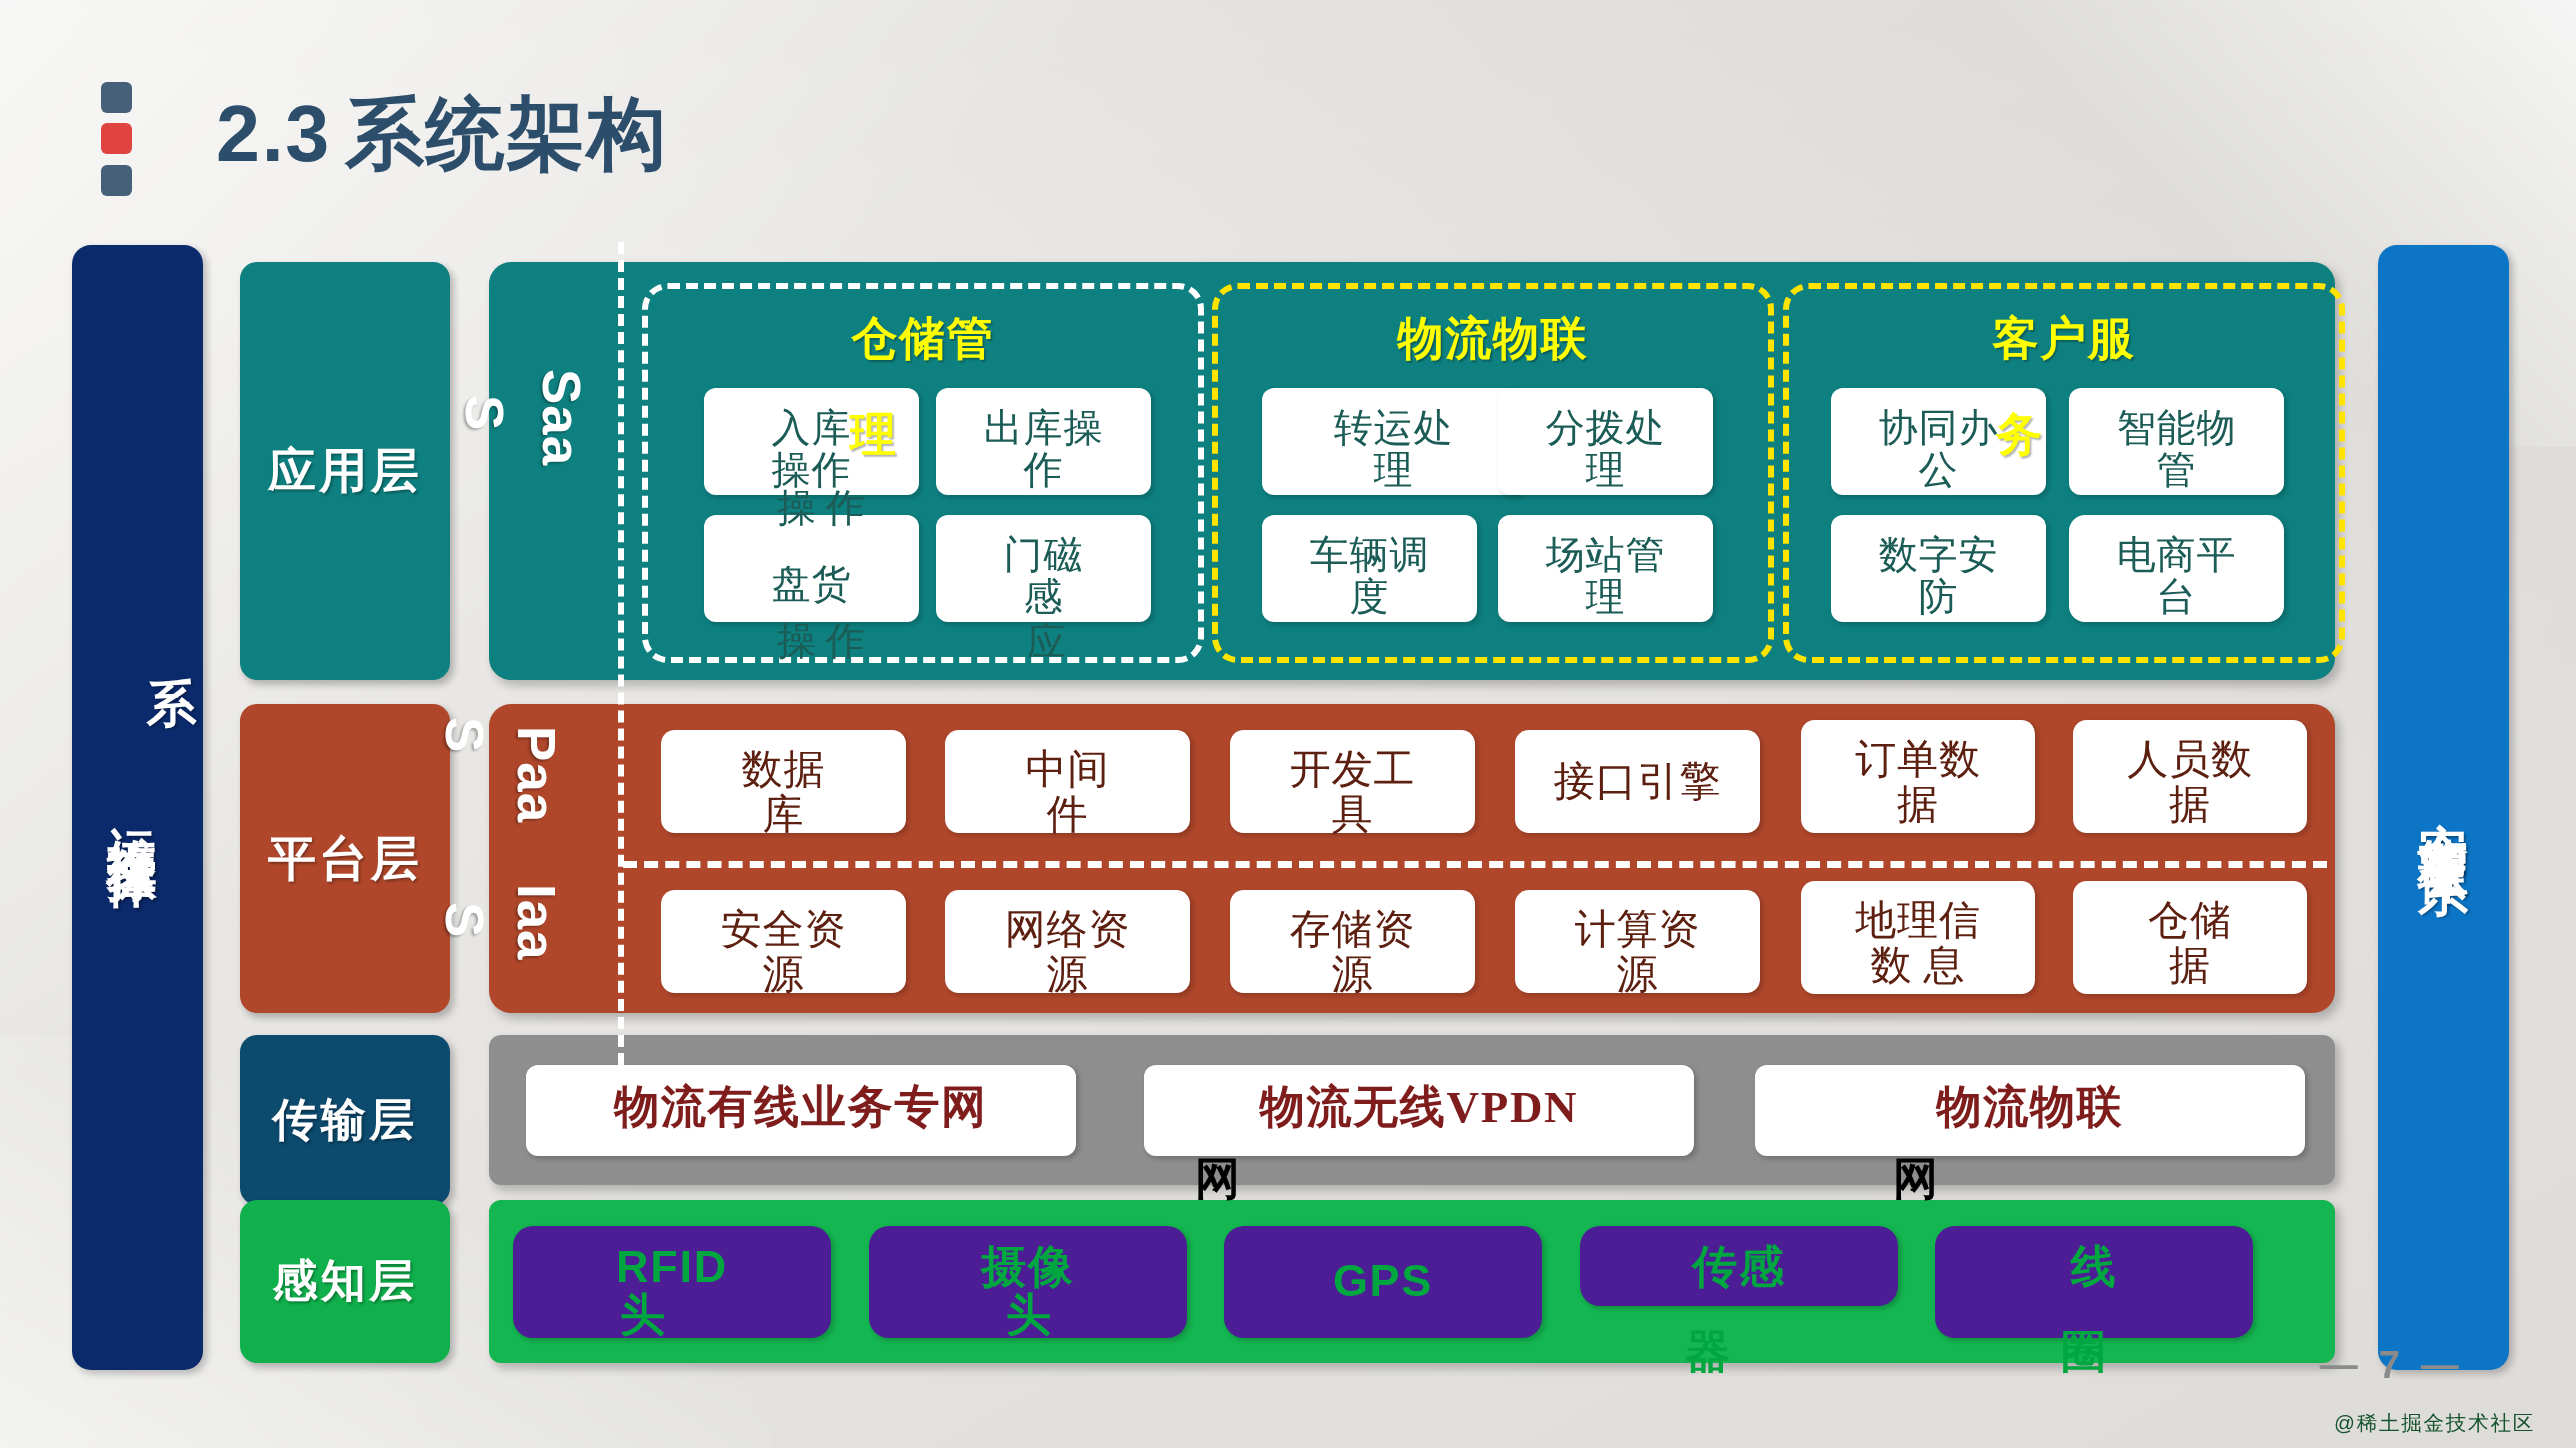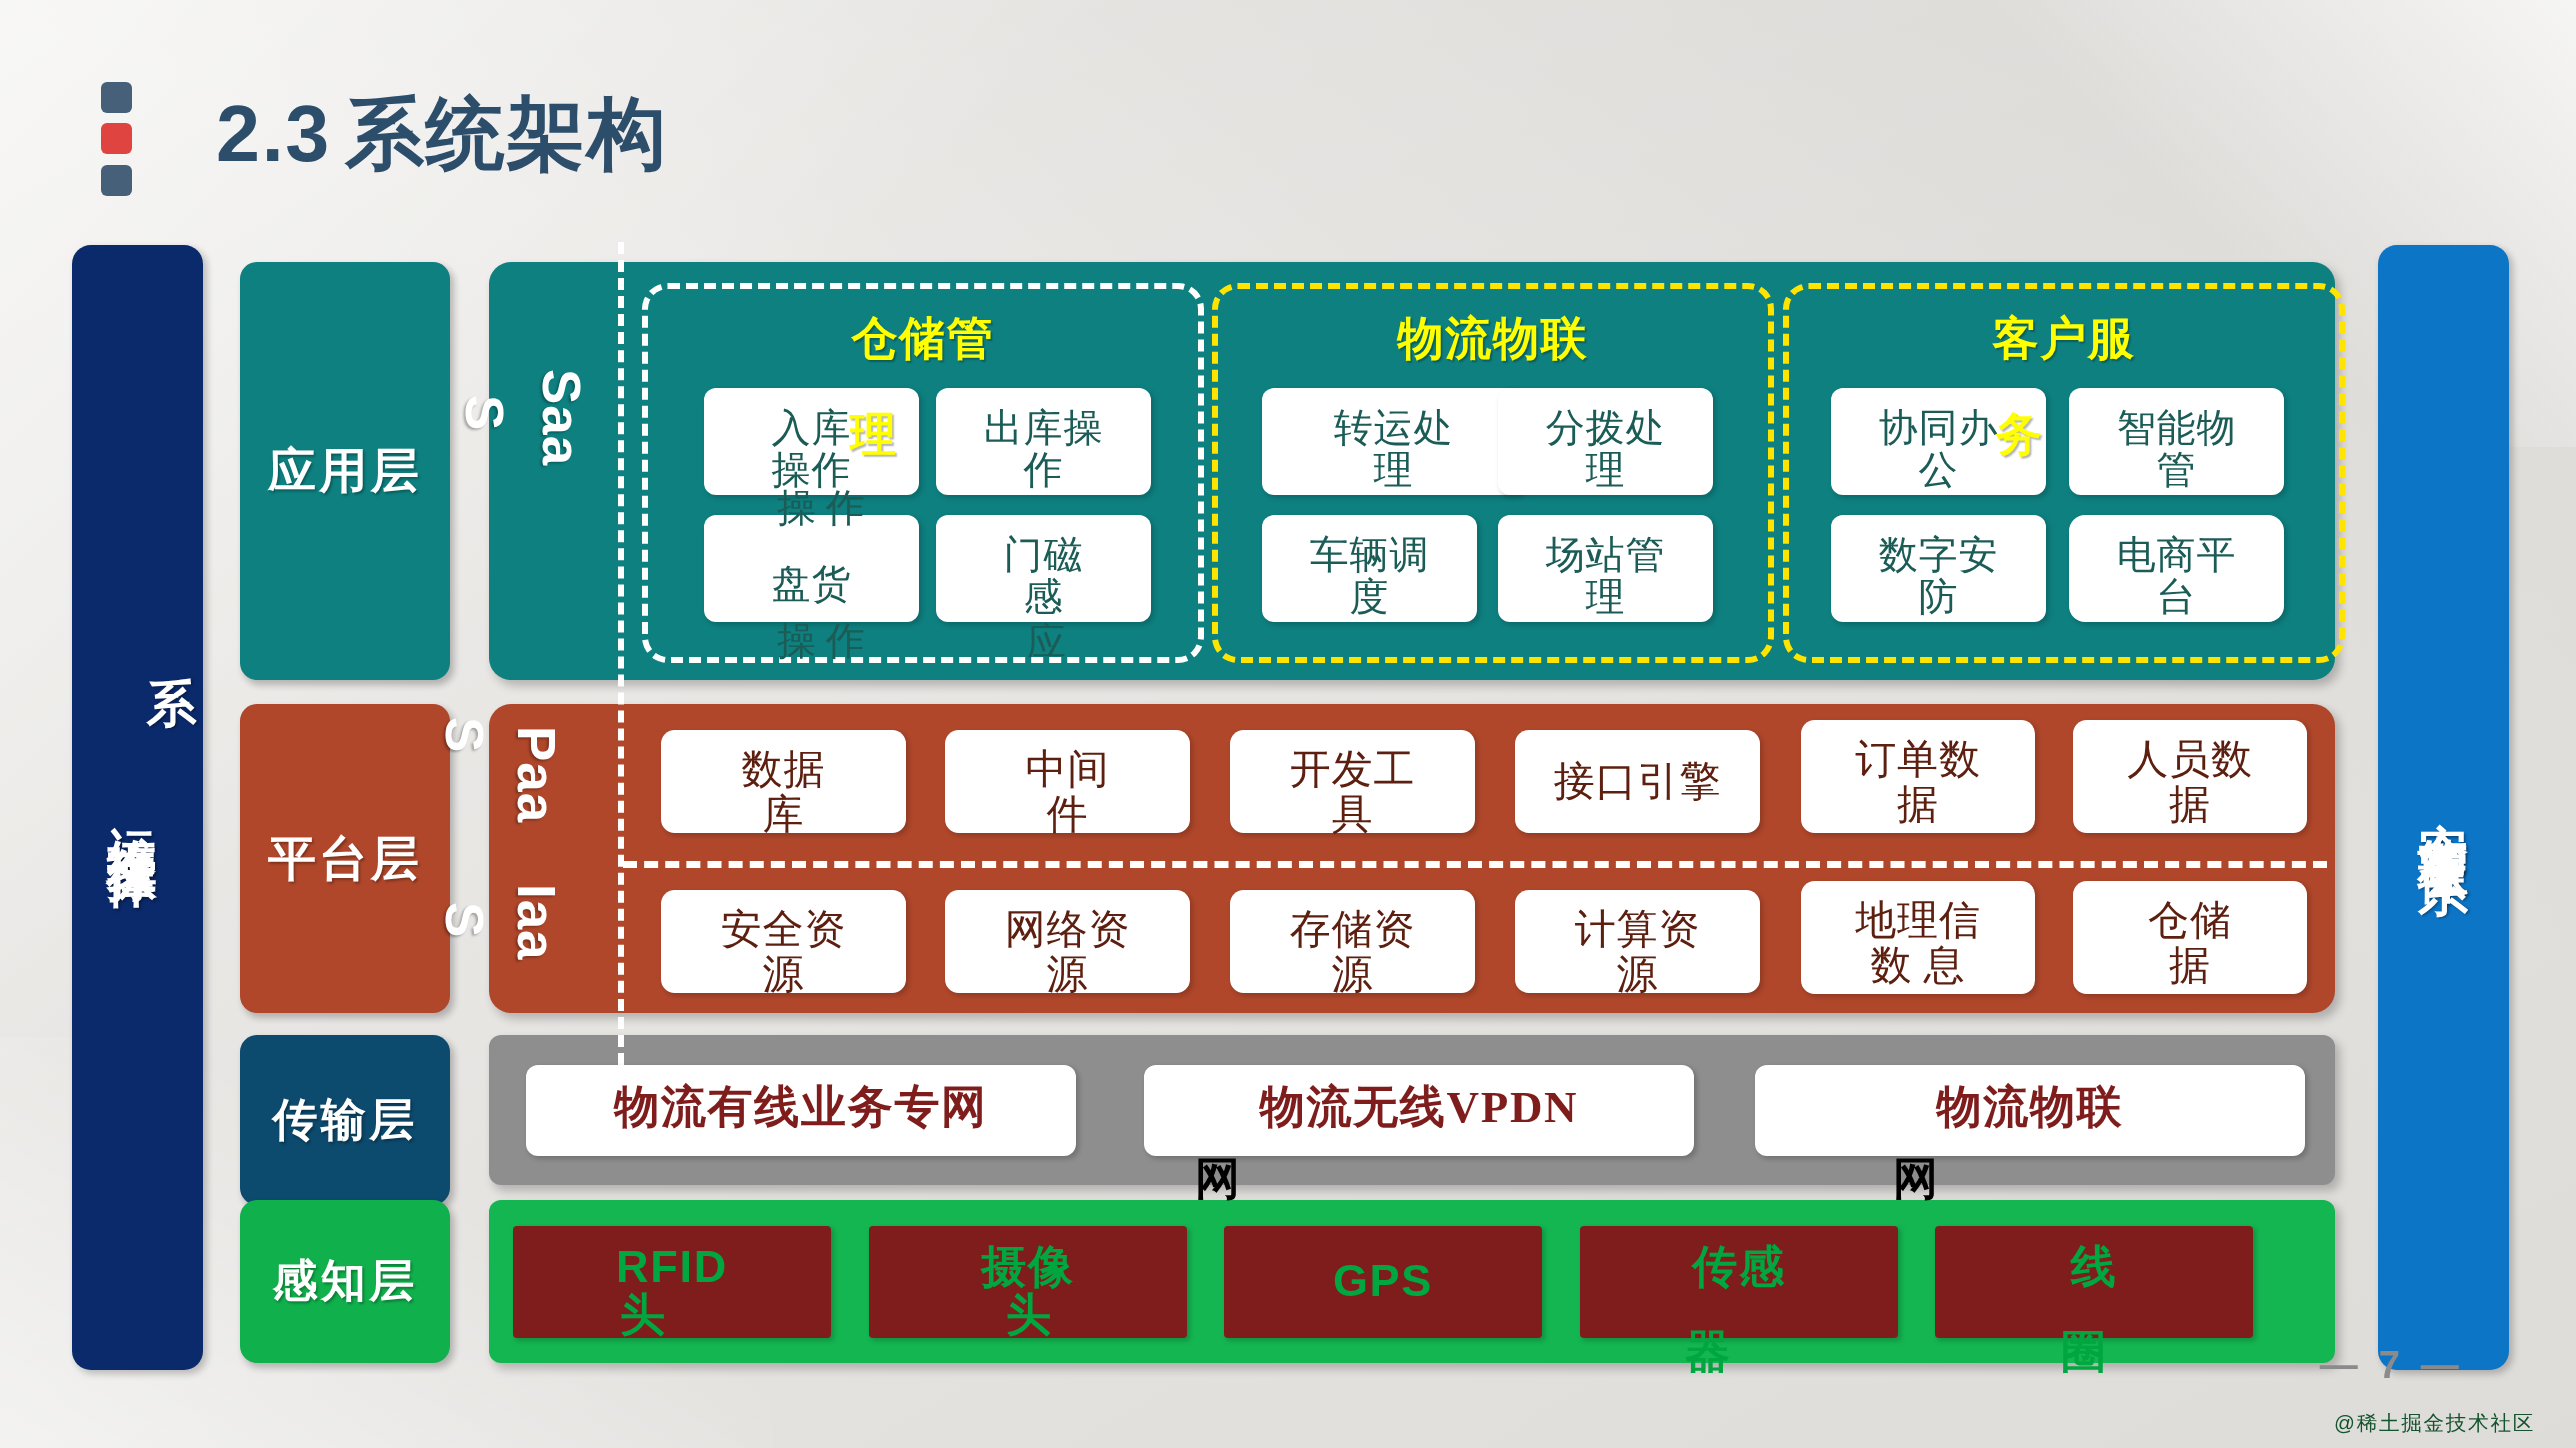--- a/index.html
+++ b/index.html
@@ -113,21 +113,21 @@
     font-family:"Liberation Serif","DejaVu Serif",serif;letter-spacing:0.9px;}
 
   
   .ttile{position:absolute;background:#ffffff;border-radius:12px;
     box-shadow:2.6px 2.6px 5.2px rgba(0,0,0,.2);}
   .ttile-label{position:absolute;left:8.6px;right:8.6px;top:19px;text-align:center;
     font-size:45px;line-height:1.05;color:#7f1d1d;font-weight:bold;
     font-family:"Liberation Serif","DejaVu Serif",serif;letter-spacing:1.7px;}
 
   
-  .stile{position:absolute;background:#7f1d1d;border-radius:4px;
+  .stile{position:absolute;background:#4c1d95;border-radius:20px;
     box-shadow:2.6px 2.6px 5.2px rgba(0,0,0,.2);}
   .stile-label{position:absolute;left:8.6px;right:8.6px;top:17px;text-align:center;
     font-size:45px;line-height:1.05;color:#00a63f;font-weight:bold;letter-spacing:1.7px;}
 
   
   #page-num{position:absolute;right:112px;bottom:62px;font-size:38px;color:#8b8b8b;
     letter-spacing:5.2px;font-weight:bold;}
   #watermark{position:absolute;right:41px;bottom:12px;font-size:20.6px;color:#14532d;
     letter-spacing:1.7px;}
 </style>
@@ -289,21 +289,21 @@
 
 <div class="stile" style="left:513px;top:1226px;width:318px;height:112px;">
   <div class="stile-label">RFID</div>
 </div>
 <div class="stile" style="left:869px;top:1226px;width:318px;height:112px;">
   <div class="stile-label">摄像</div>
 </div>
 <div class="stile" style="left:1224px;top:1226px;width:318px;height:112px;">
   <div class="stile-label" style="top:31px;">GPS</div>
 </div>
-<div class="stile" style="left:1580px;top:1226px;width:318px;height:112px;text-decoration:underline;">
+<div class="stile" style="left:1580px;top:1226px;width:318px;height:80px;text-decoration:underline;">
   <div class="stile-label">传感</div>
 </div>
 <div class="stile" style="left:1935px;top:1226px;width:318px;height:112px;">
   <div class="stile-label">线</div>
 </div>
 <div style="position:absolute;left:620px;top:1285px;font-size:45px;font-weight:bold;color:#00a63f;z-index:5;">头</div>
 <div style="position:absolute;left:1006px;top:1285px;font-size:45px;font-weight:bold;color:#00a63f;z-index:5;">头</div>
 <div style="position:absolute;left:1685px;top:1322px;font-size:45px;font-weight:bold;color:#00a63f;z-index:5;">器</div>
 <div style="position:absolute;left:2061px;top:1322px;font-size:45px;font-weight:bold;color:#00a63f;z-index:5;">圈</div>
 

